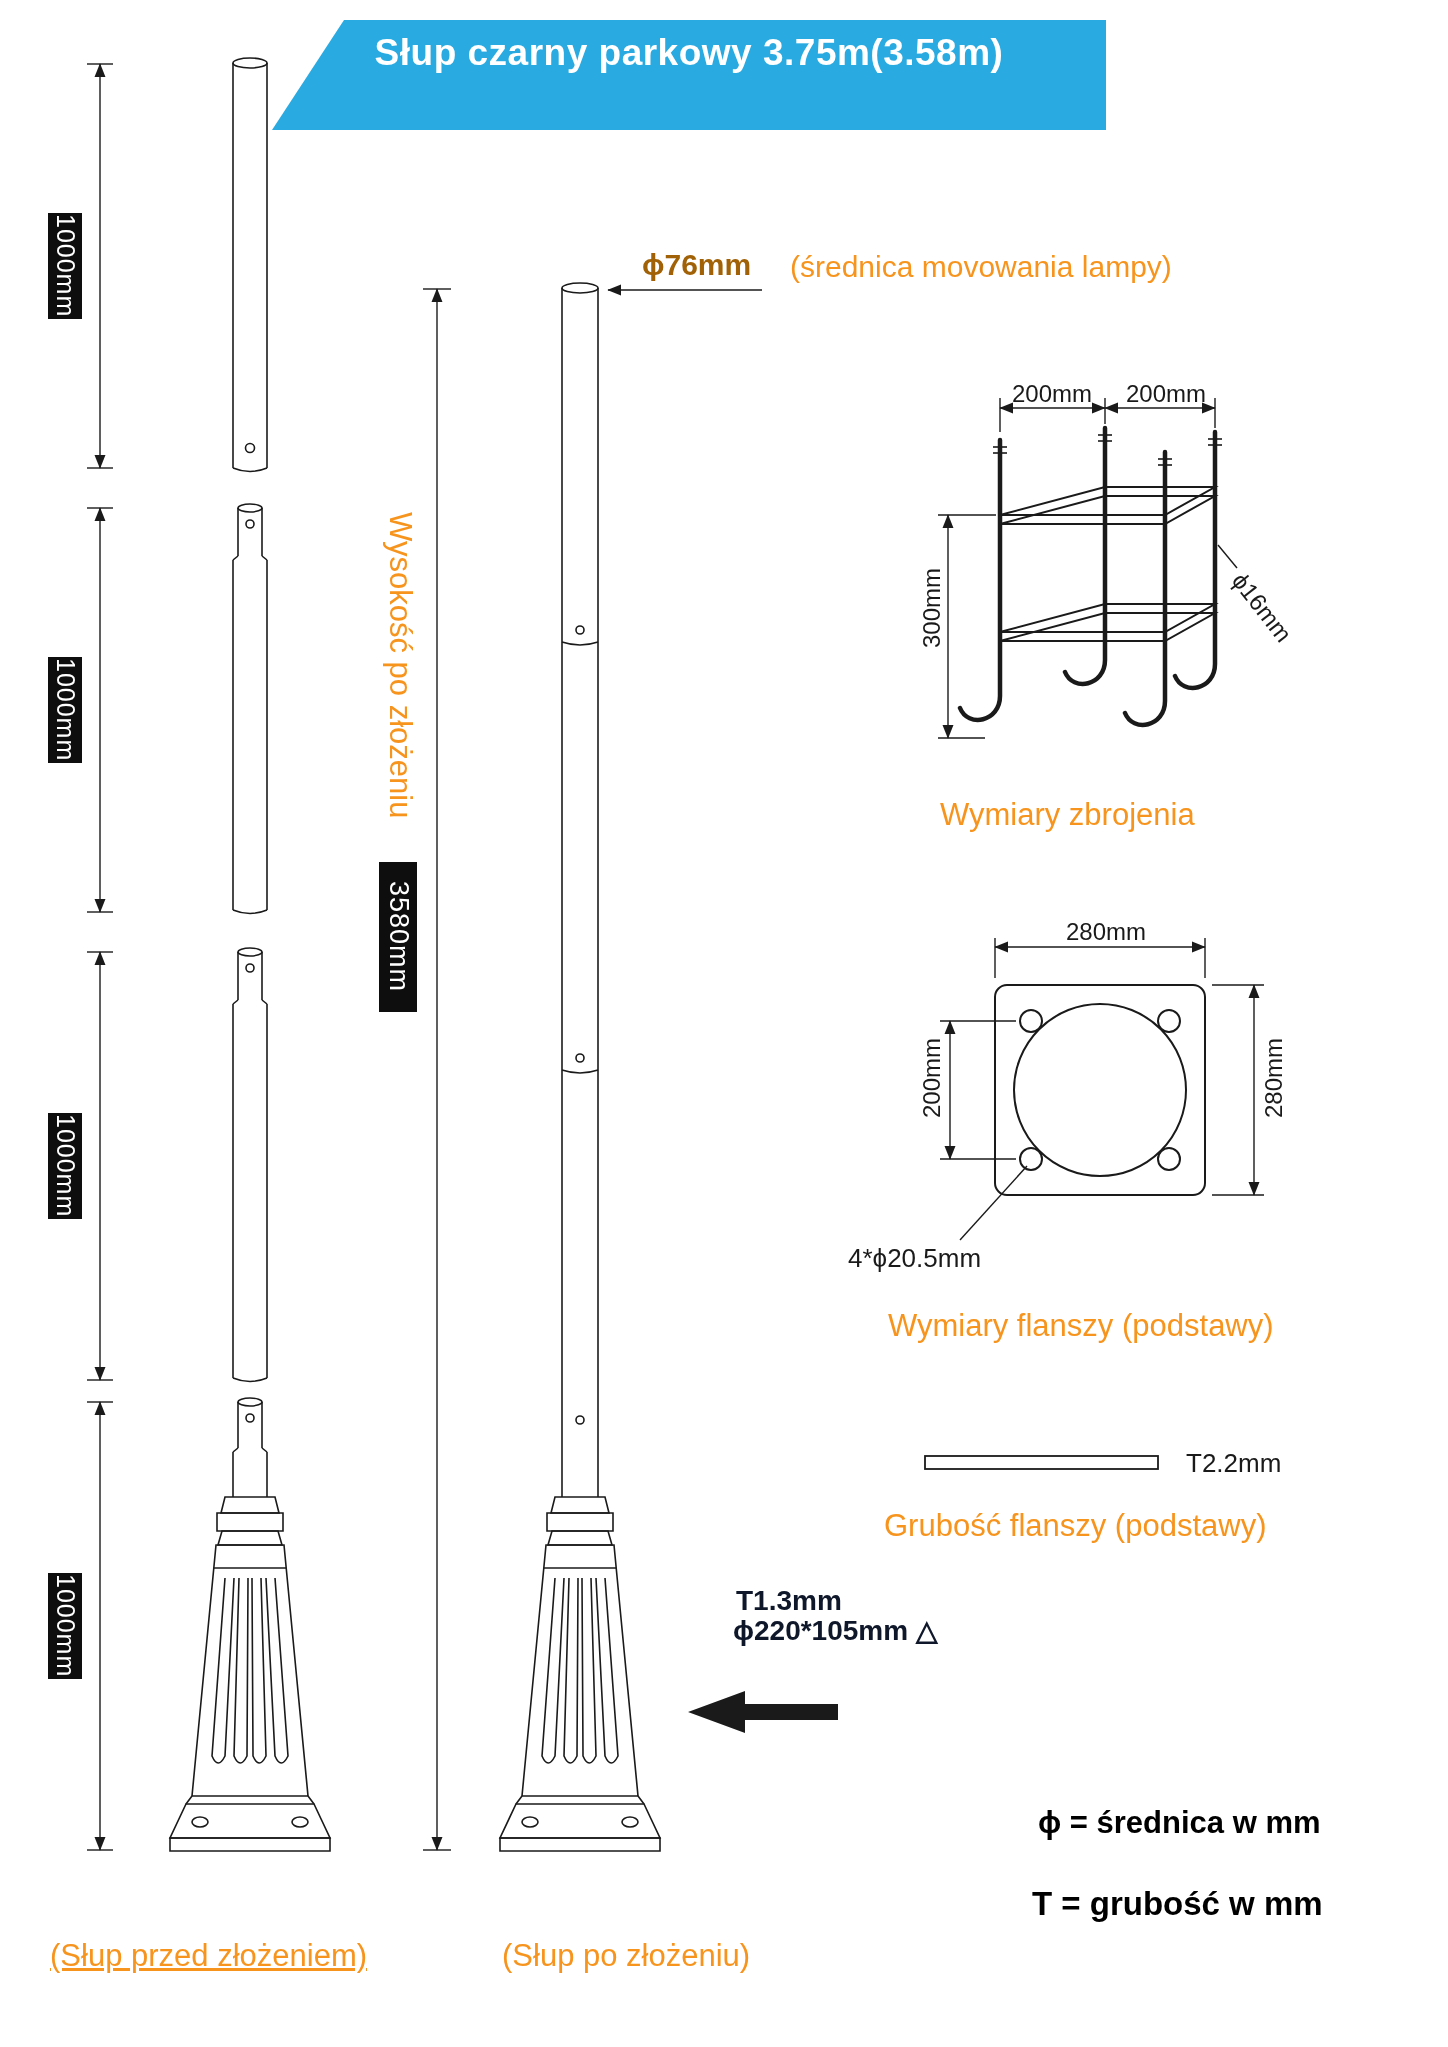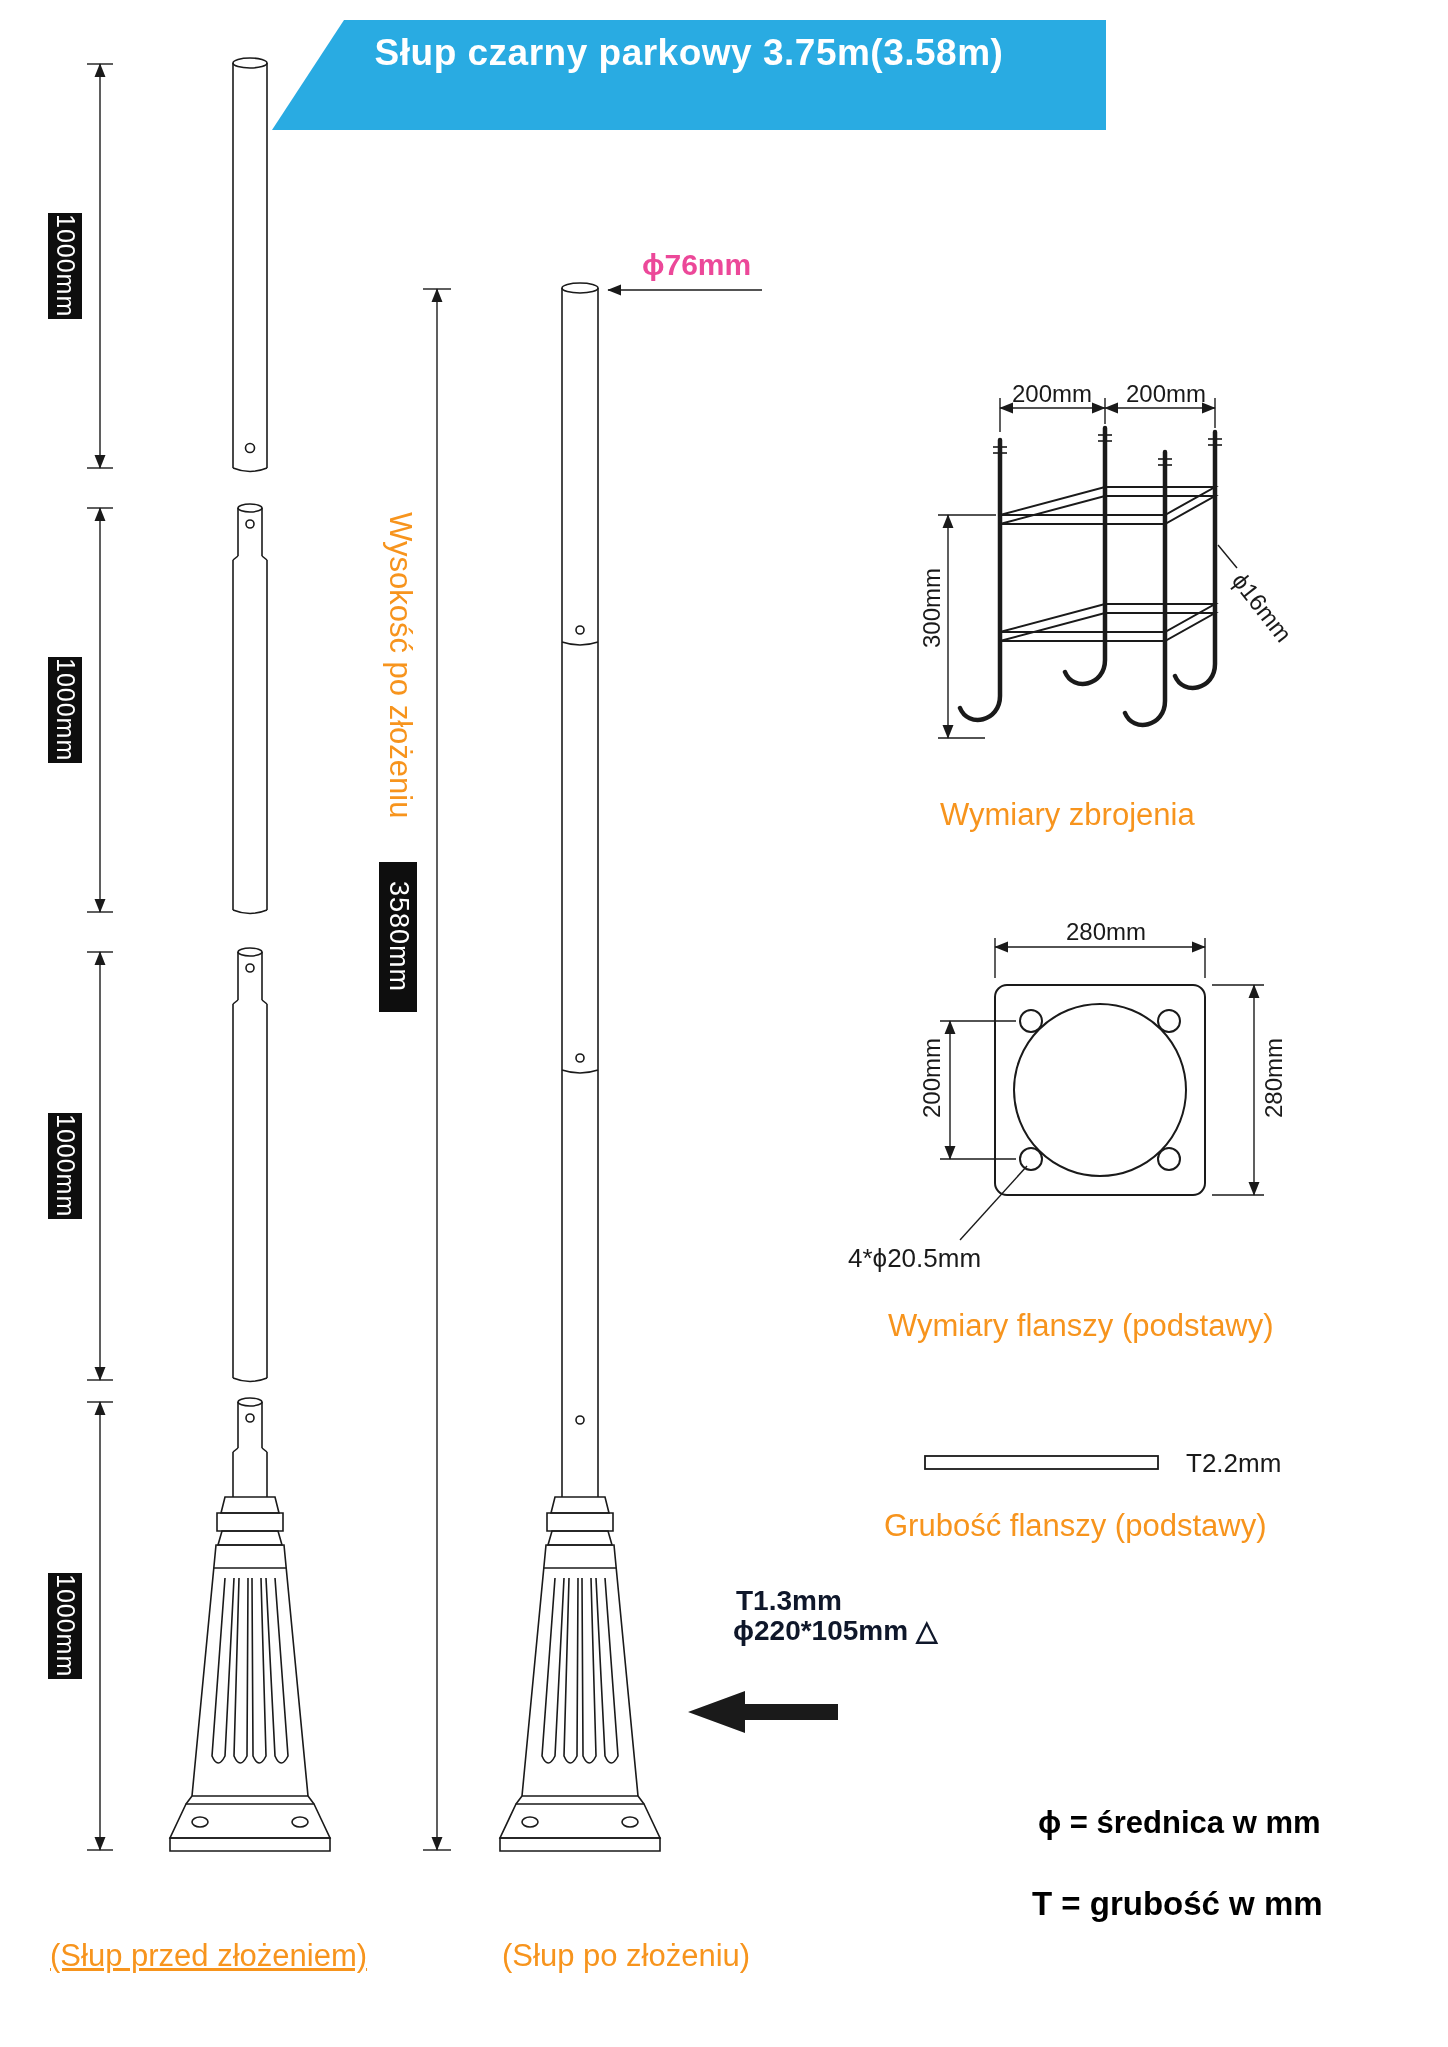--- a/index.html
+++ b/index.html
@@ -22,21 +22,21 @@
   .vd { writing-mode:vertical-rl; }                                
   .vu { writing-mode:vertical-rl; transform:rotate(180deg); }      
 
   .orange { color:#f7941d; }
   .dim { font-size:24px; color:#1a1a1a; }
   .cap  { font-size:31px; }
   .bold { font-weight:bold; }
   .big  { font-size:28px; font-weight:bold; color:#0f172a; }
   .note { font-size:30px; }
 
-  .phi-label { font-size:30px; font-weight:bold; color:#ec4899; }
+  .phi-label { font-size:30px; font-weight:bold; color:#a16207; }
   .rot52 { transform:rotate(52deg); transform-origin:0 50%; }
 </style>
 </head>
 <body>
 
 <div class="canvas">
 
   <svg class="art" width="1448" height="2047" viewBox="0 0 1448 2047">
     <defs>
       <marker id="arr" viewBox="0 0 10 10" refX="9.5" refY="5" markerWidth="10" markerHeight="10" orient="auto-start-reverse">
@@ -219,20 +219,21 @@
 
   <div class="vbox" style="left:48px; top:213px; height:106px;">1000mm</div>
   <div class="vbox" style="left:48px; top:657px; height:106px;">1000mm</div>
   <div class="vbox" style="left:48px; top:1113px; height:106px;">1000mm</div>
   <div class="vbox" style="left:48px; top:1573px; height:106px;">1000mm</div>
 
   <div class="abs vd orange cap" style="left:382px; top:512px;">Wysokość po złożeniu</div>
   <div class="vbox" style="left:379px; top:862px; height:150px; width:38px; font-size:27px;">3580mm</div>
 
   <div class="abs phi-label" style="left:642px; top:248px;">ϕ76mm</div>
+  <div class="abs orange note" style="left:790px; top:250px;">(średnica movowania lampy)</div>
 
   <div class="abs dim" style="left:1012px; top:380px;">200mm</div>
   <div class="abs dim" style="left:1126px; top:380px;">200mm</div>
   <div class="abs vu dim" style="left:918px; top:568px;">300mm</div>
   <div class="abs dim rot52" style="left:1237px; top:562px;">ϕ16mm</div>
   <div class="abs orange cap" style="left:940px; top:797px;text-align:right;">Wymiary zbrojenia</div>
 
   <div class="abs dim" style="left:1066px; top:918px;">280mm</div>
   <div class="abs vu dim" style="left:1260px; top:1038px;">280mm</div>
   <div class="abs vu dim" style="left:918px; top:1038px;">200mm</div>

